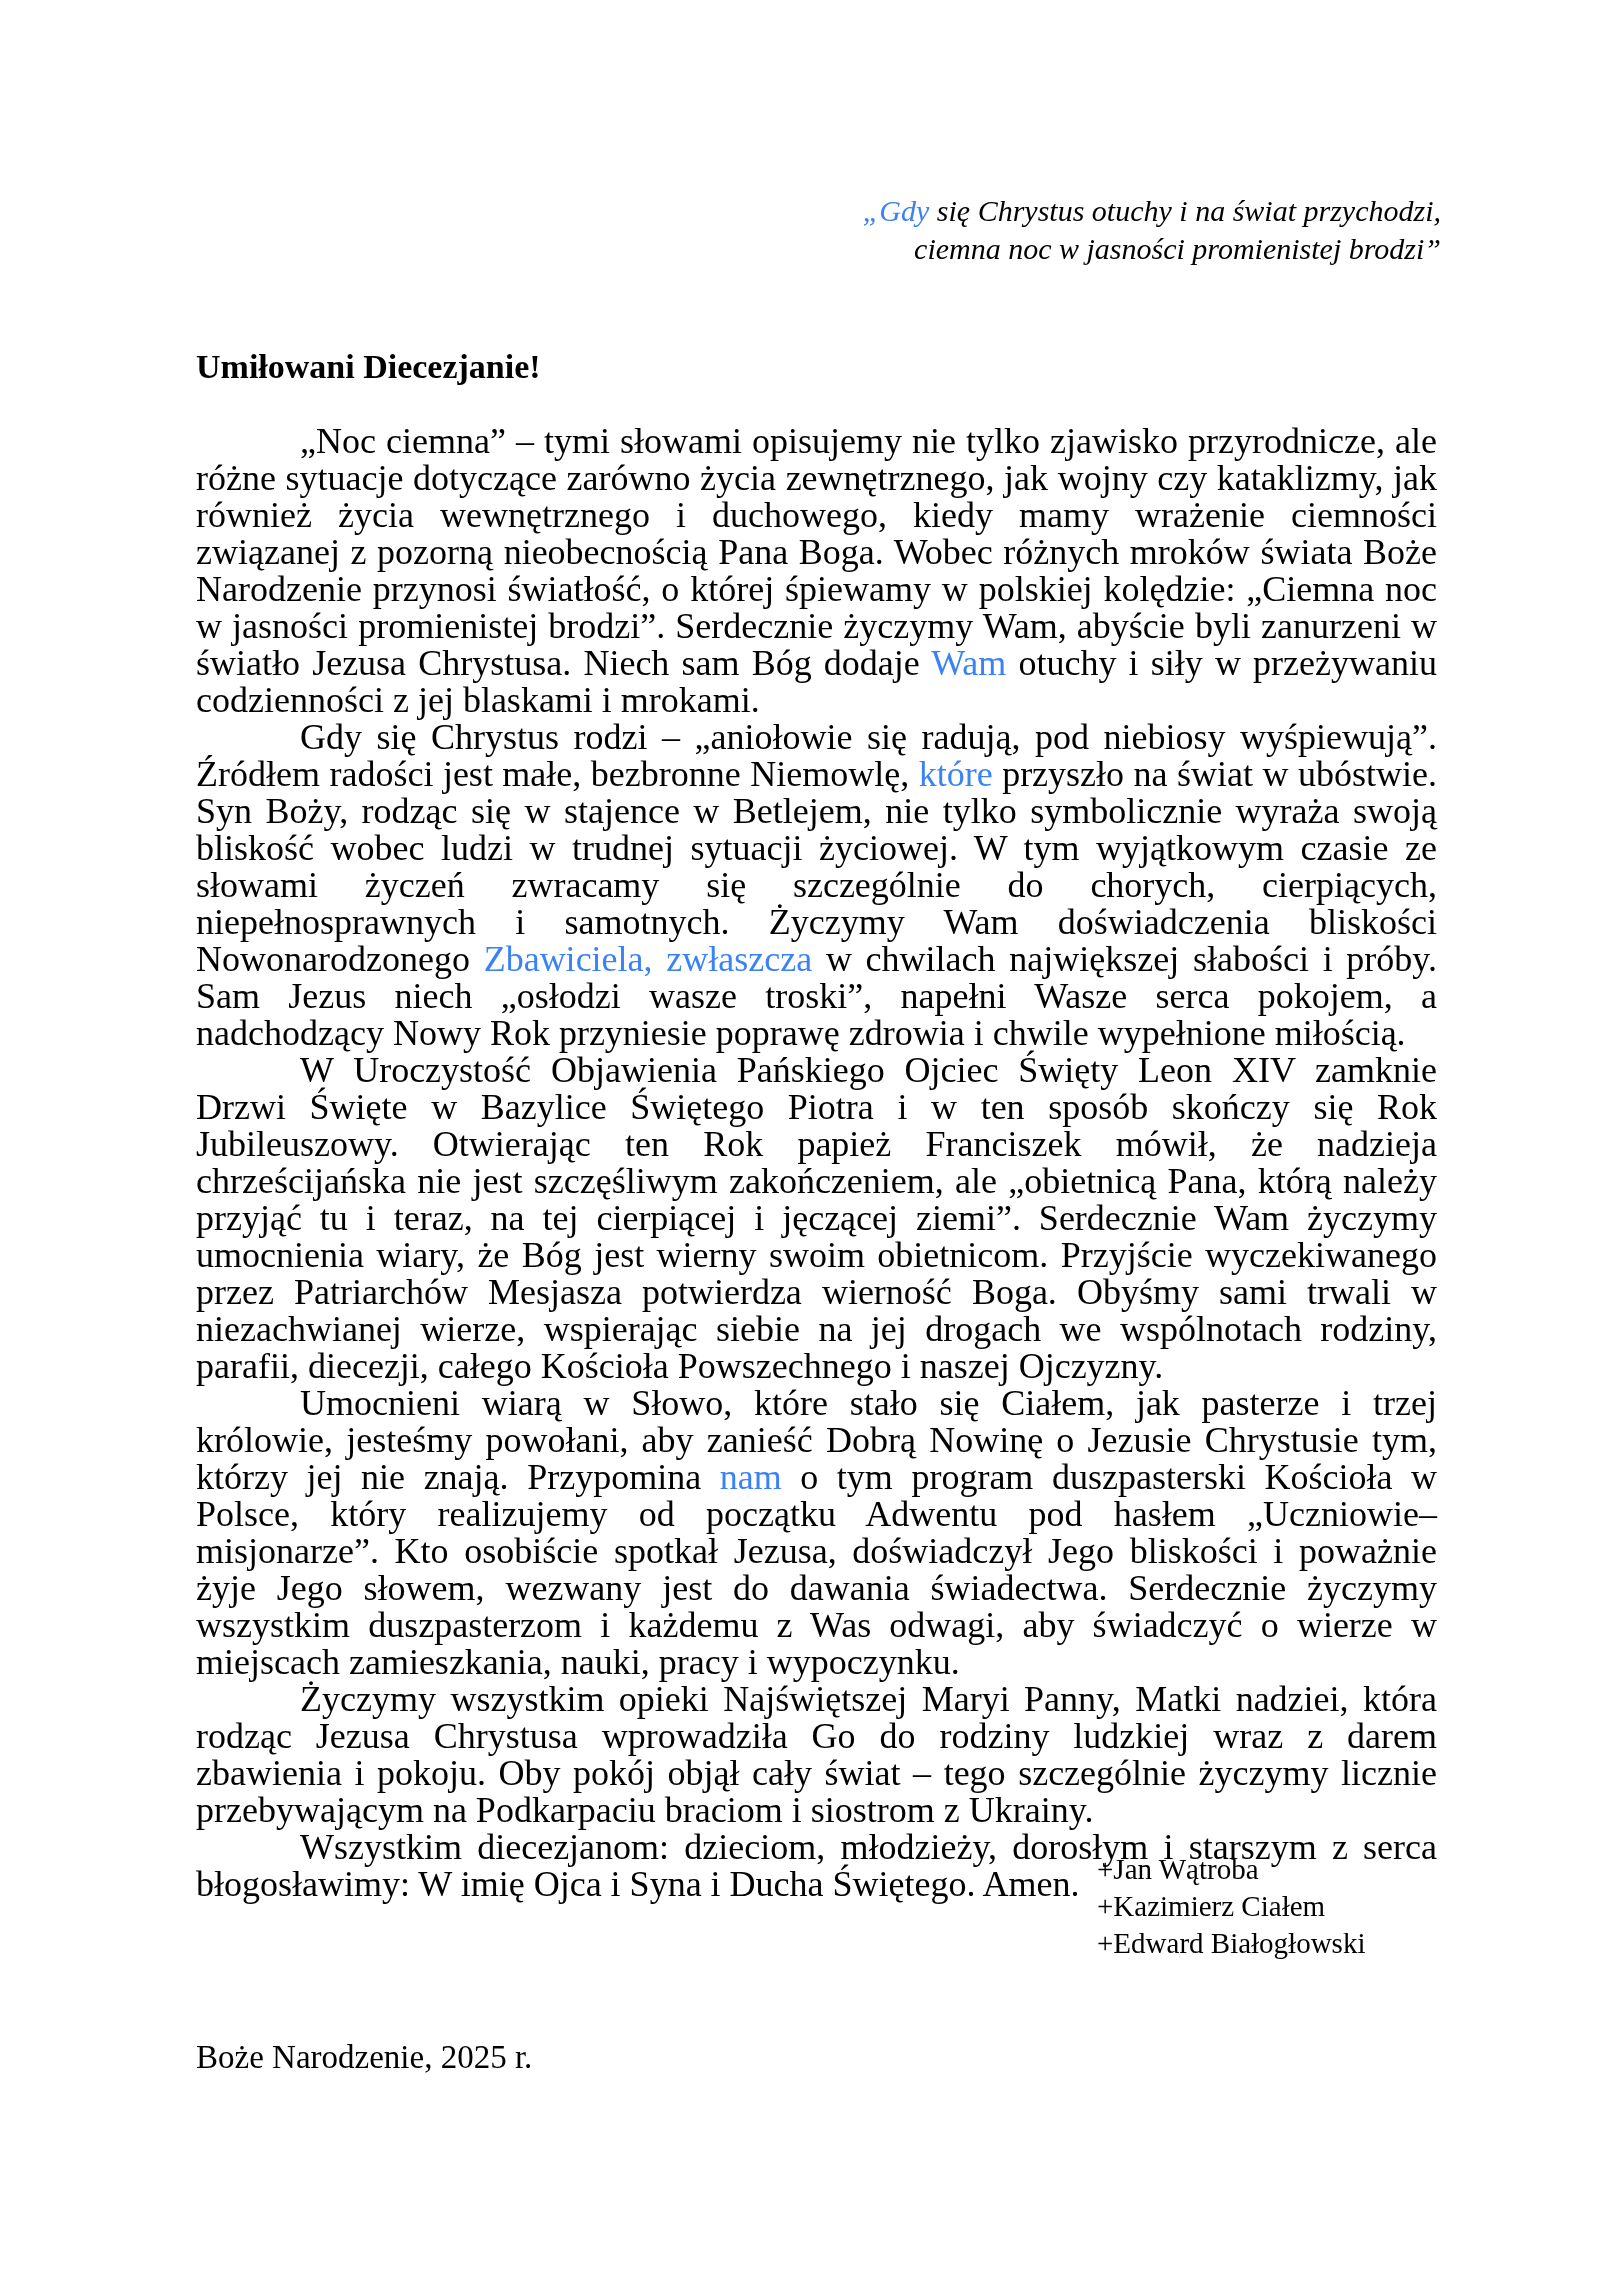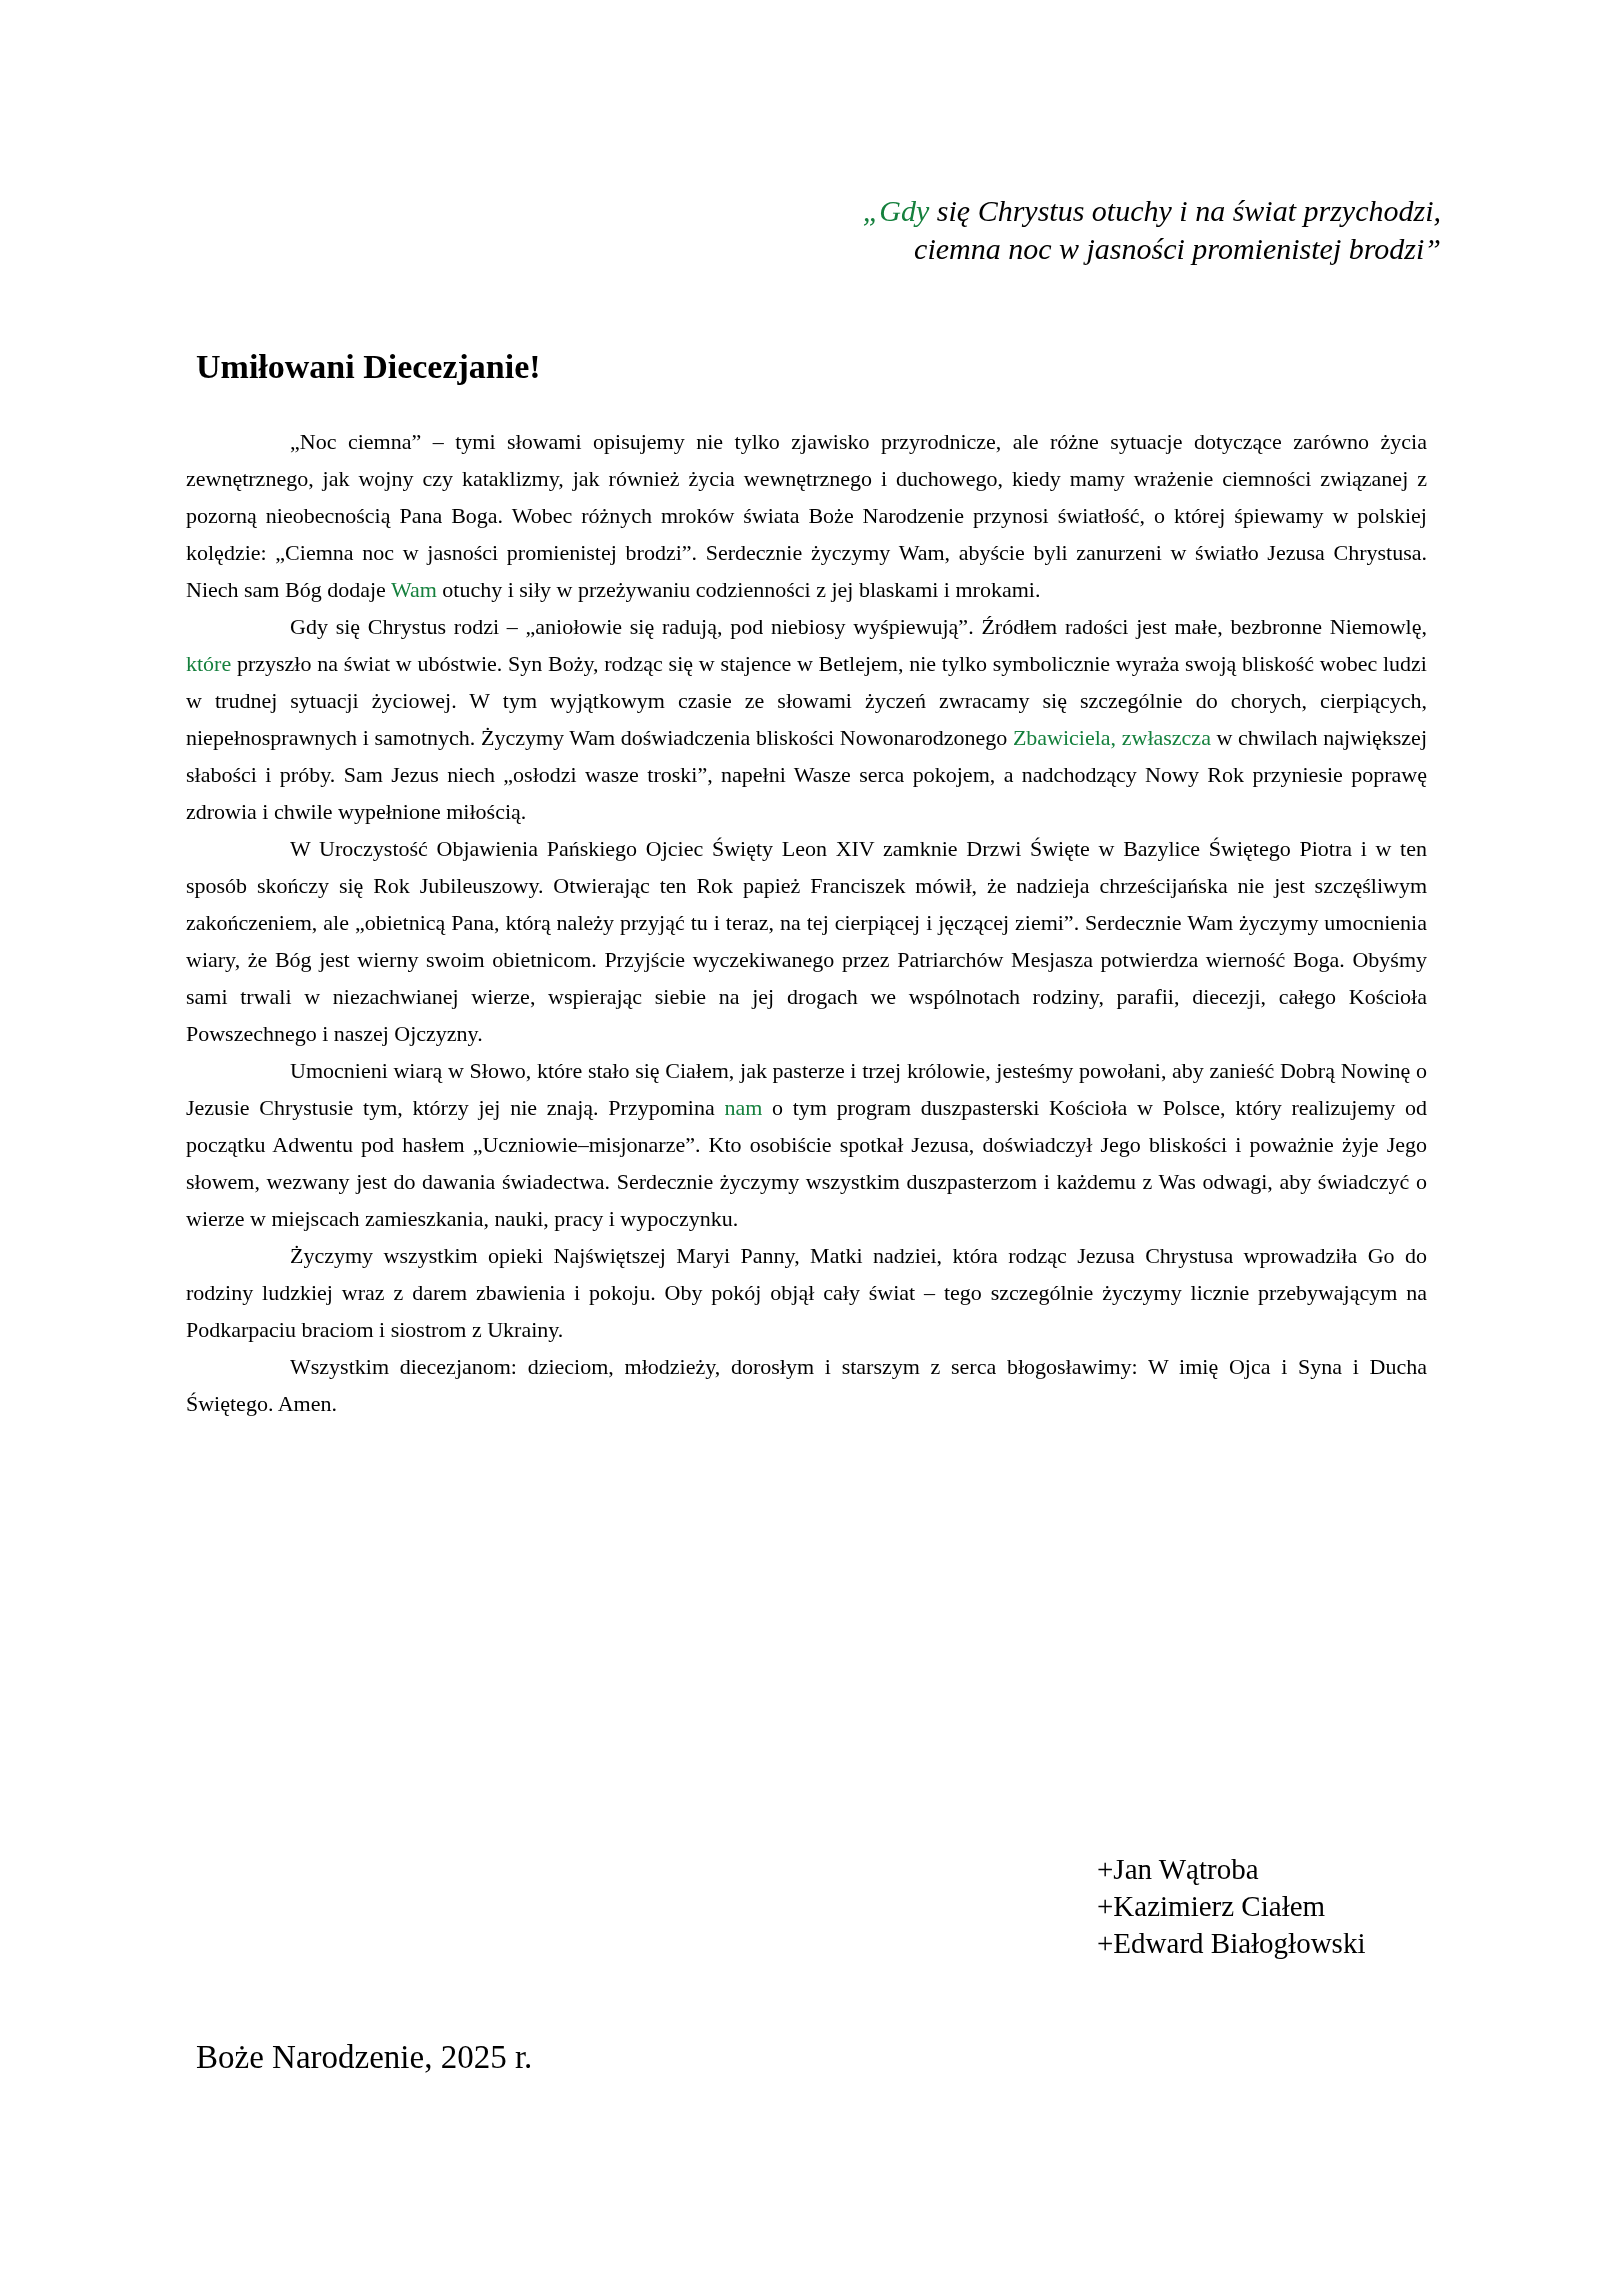--- a/index.html
+++ b/index.html
@@ -1,24 +1,24 @@
 <!DOCTYPE html>
 <html><head>
 <meta charset="utf-8">
 <style>
   html, body { margin: 0; padding: 0; background: #ffffff; }
   body { width: 1621px; height: 2293px; position: relative; overflow: hidden;
          font-family: "Liberation Serif", "DejaVu Serif", serif; color: #000; }
   .motto { position: absolute; top: 192px; left: 784px; width: 657px;
            font-style: italic; font-size: 30px; line-height: 38px; text-align: right; }
   .motto .l2 { display: block; padding-right: 0; text-align: right; }
-  .gray { color: #15803d; }
+  .gray { color: #3b82f6; }
   .greeting { position: absolute; top: 348px; left: 196px; font-weight: bold; font-size: 34px; }
-  .body { position: absolute; top: 423px; left: 186px; width: 1241px;
-          font-size: 22px; line-height: 37px; text-align: justify; }
+  .body { position: absolute; top: 423px; left: 196px; width: 1241px;
+          font-size: 36px; line-height: 37px; text-align: justify; }
   .body p { margin: 0; text-indent: 104px; }
   .signatures { position: absolute; top: 1851px; left: 1061px; font-size: 29px; line-height: 37px; }
   .signatures div { white-space: nowrap; margin-left: 36px; }
   .date { position: absolute; top: 2039px; left: 196px; font-size: 33px; }
 </style>
 </head>
 <body>
 
 <div class="motto">
   <span class="l1"><span class="gray">„Gdy</span><span> się Chrystus otuchy i na świat przychodzi,</span></span><br>

